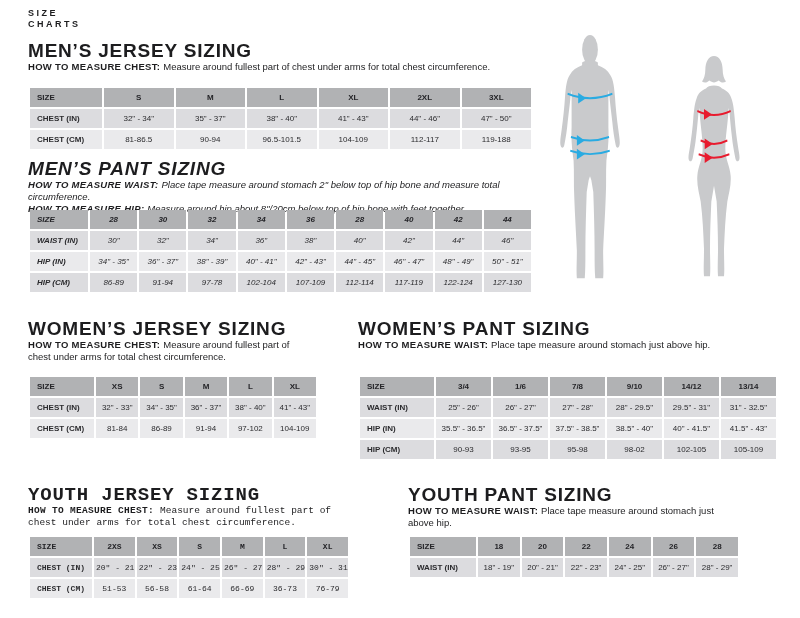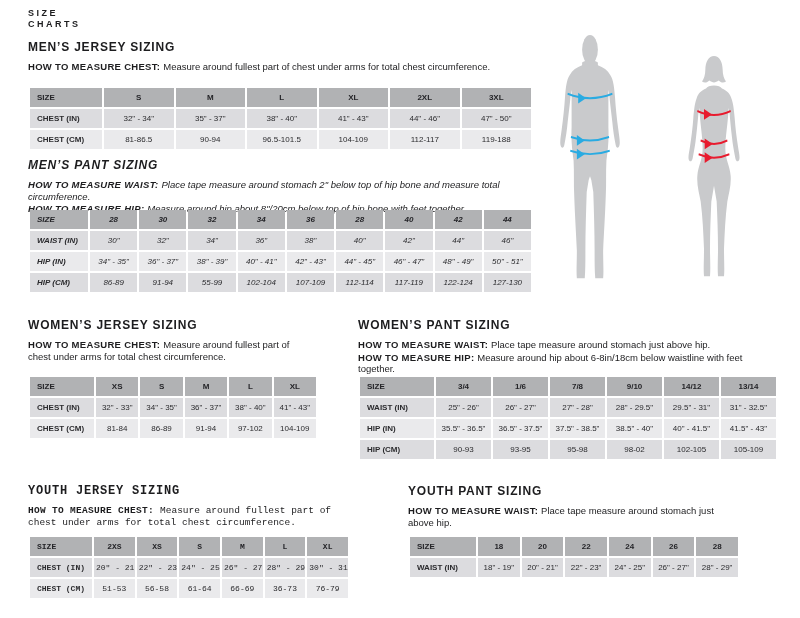--- a/index.html
+++ b/index.html
@@ -4,21 +4,21 @@
 <style>
   html,body{margin:0;padding:0;}
   body{
     width:800px;height:618px;position:relative;background:#ffffff;
     font-family:"Liberation Sans","DejaVu Sans",sans-serif;
     color:#1d1d1f;overflow:hidden;
   }
   .brand{position:absolute;left:28px;top:8px;font-size:9px;font-weight:bold;
     letter-spacing:2.5px;line-height:11px;color:#1d1d1f;}
   .sec{position:absolute;}
-  .sec h2{margin:0;font-size:12px;font-weight:800;letter-spacing:0.8px;color:#1d1d1f;}
+  .sec h2{margin:0;font-size:19px;font-weight:800;letter-spacing:0.8px;color:#1d1d1f;}
   .howtos{position:absolute;left:0;top:21px;right:11px;}
   .howtos p.howto{margin:0 0 1px 0;font-size:9.5px;line-height:11.5px;color:#1d1d1f;}
   .howtos p.howto b{letter-spacing:0.3px;}
   table.size-table{position:absolute;left:0;width:100%;
     border-collapse:separate;border-spacing:2px;table-layout:fixed;}
   .size-table th,.size-table td{
     font-size:8px;padding:5px 2px;text-align:center;color:#2b2b2e;
     white-space:nowrap;overflow:hidden;}
   .size-table thead th{background:#b1b2b4;font-weight:bold;color:#242428;}
   .size-table tbody td{background:#eaeaec;}
@@ -163,21 +163,21 @@
           <td>42" - 43"</td>
           <td>44" - 45"</td>
           <td>46" - 47"</td>
           <td>48" - 49"</td>
           <td>50" - 51"</td>
         </tr>
         <tr>
           <td>HIP (CM)</td>
           <td>86-89</td>
           <td>91-94</td>
-          <td>55-99</td>
+          <td>97-78</td>
           <td>102-104</td>
           <td>107-109</td>
           <td>112-114</td>
           <td>117-119</td>
           <td>122-124</td>
           <td>127-130</td>
         </tr>
       </tbody>
     </table>
 </section>
@@ -275,21 +275,20 @@
           <td>104-109</td>
         </tr>
       </tbody>
     </table>
 </section>
 
 <section class="sec sec-womens-pant">
   <h2>WOMEN’S PANT SIZING</h2>
   <div class="howtos">
       <p class="howto"><b>HOW TO MEASURE WAIST: </b>Place tape measure around stomach just above hip.</p>
-      <p class="howto"><b>HOW TO MEASURE HIP: </b>Measure around hip about 6-8in/18cm below waistline with feet together.</p>
     </div>
   <table class="size-table">
       <colgroup>
         <col class="col-label">
         <col>
         <col>
         <col>
         <col>
         <col>
         <col>

